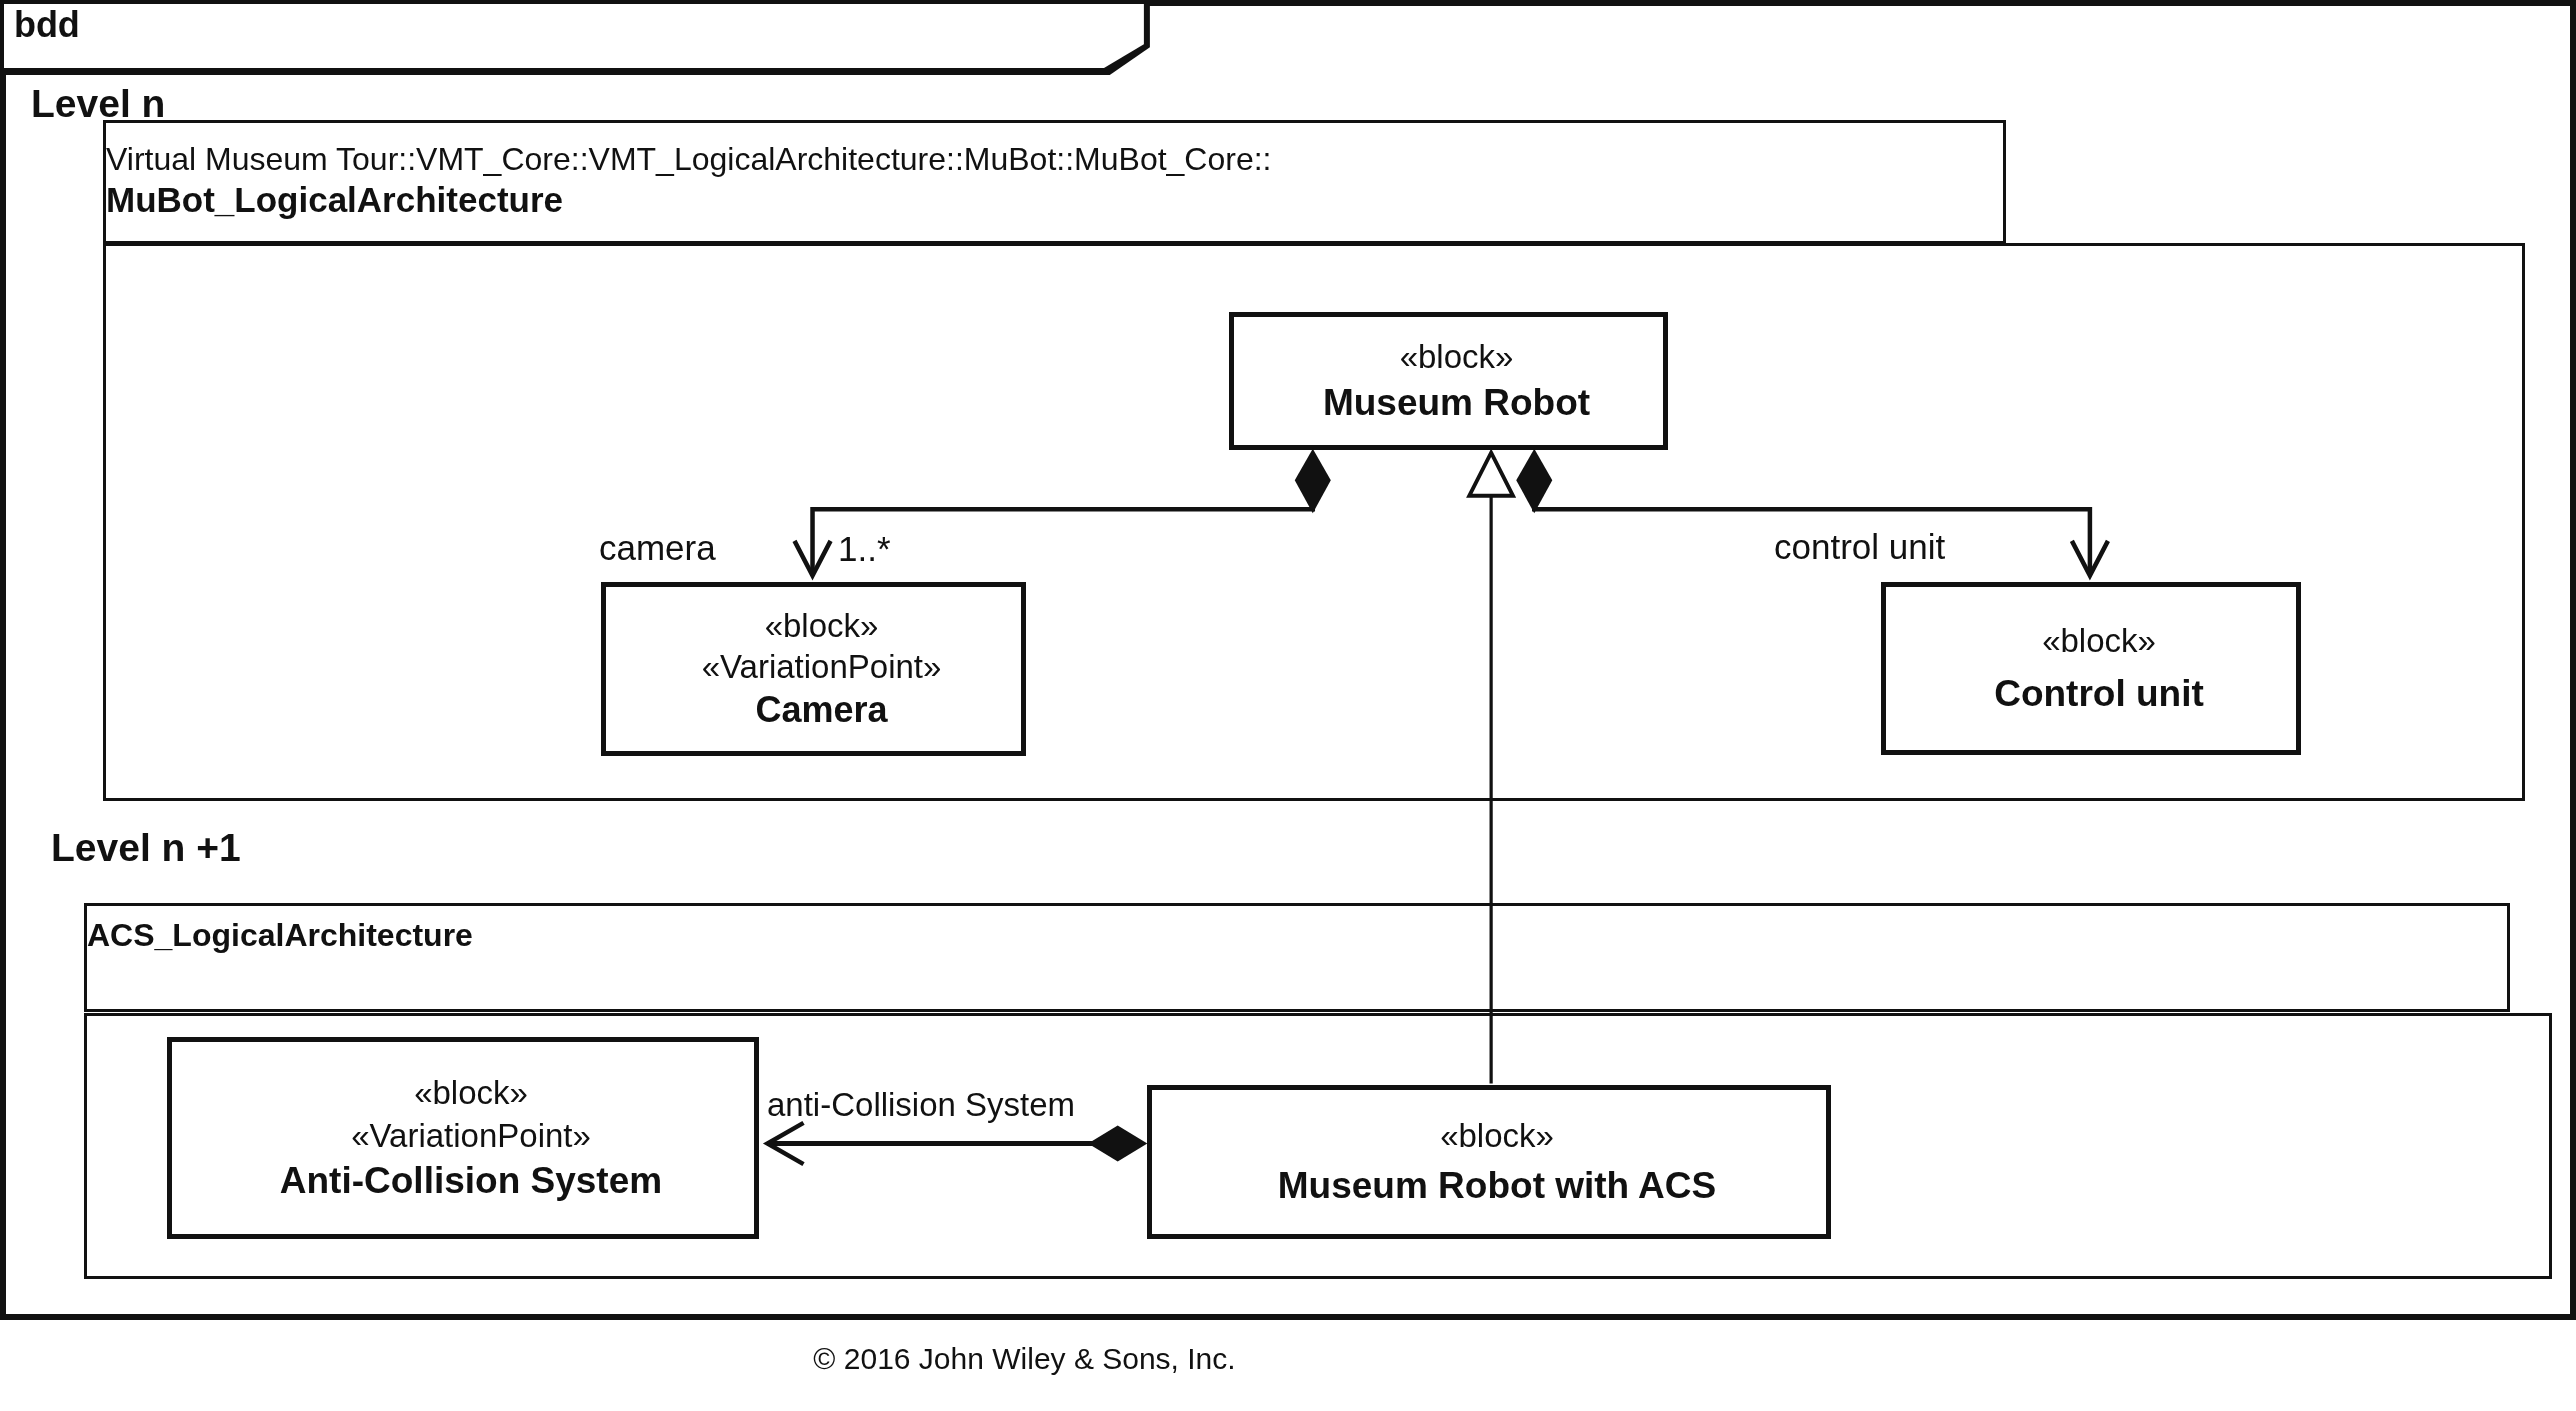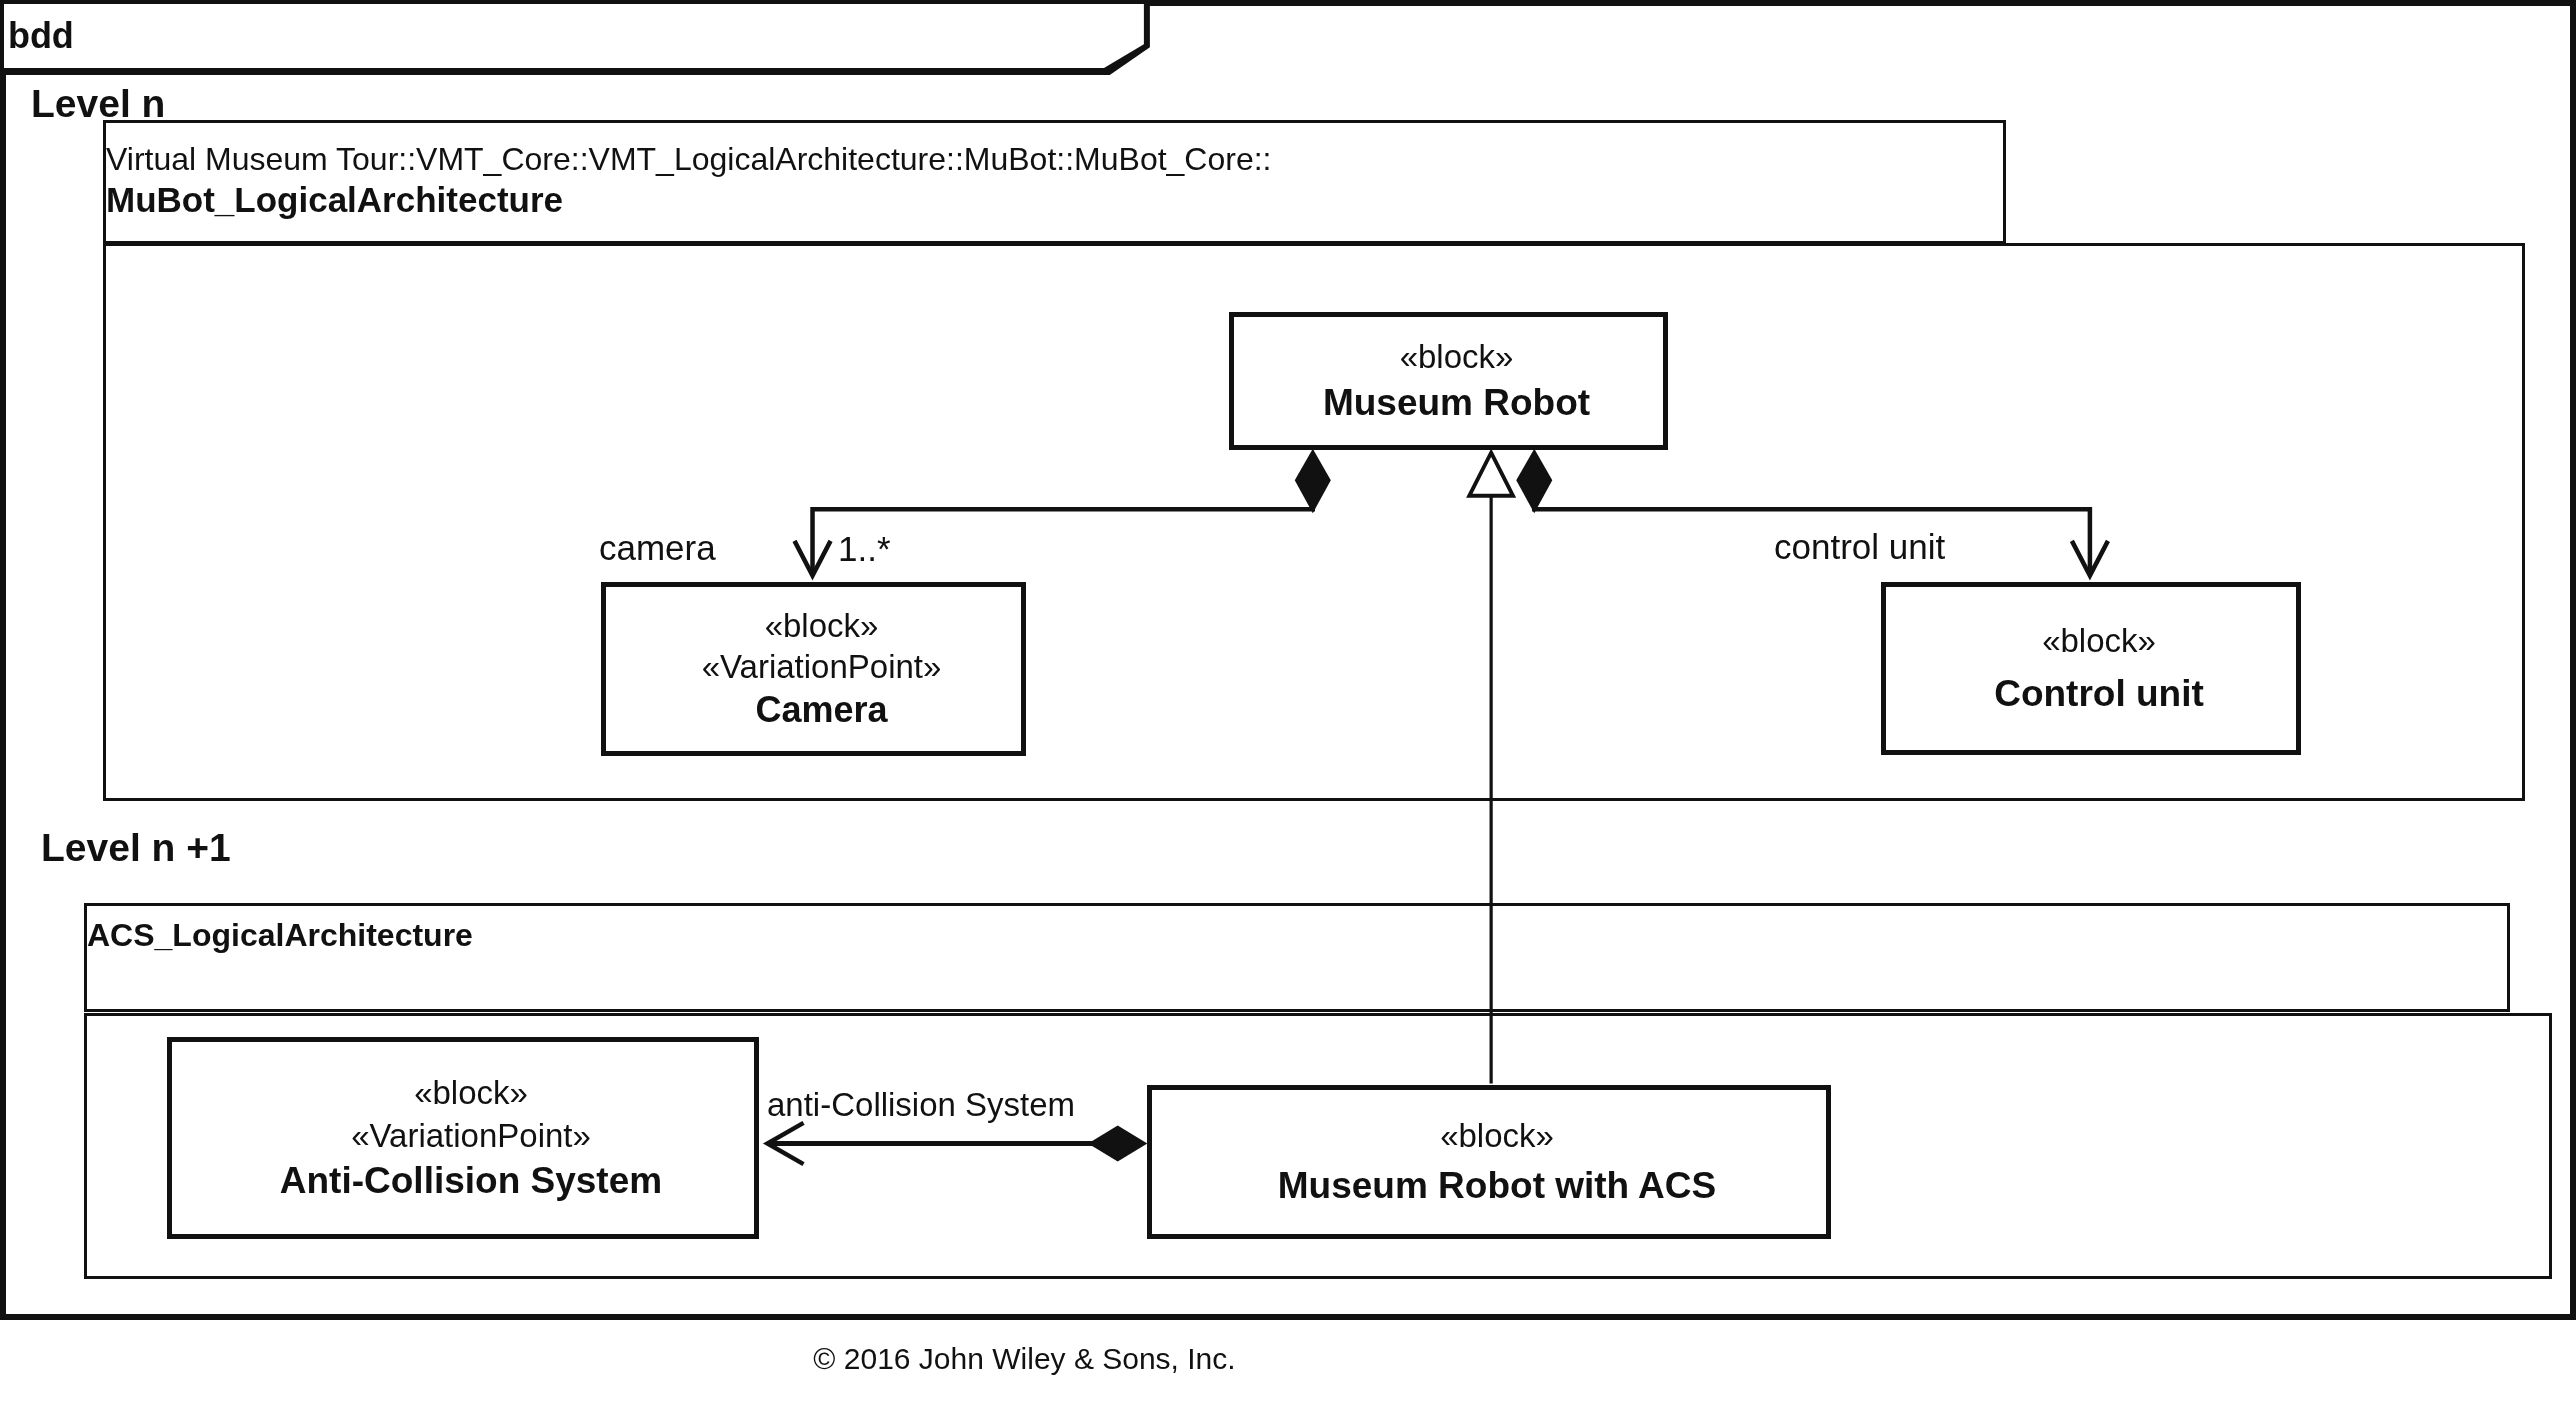--- a/index.html
+++ b/index.html
@@ -21,21 +21,21 @@
   .tab-outer{
     left:3.9px;top:3.9px;width:1146px;height:71px;background:var(--ink);z-index:1;
     clip-path:polygon(0 0,100% 0,100% 61%,96.5% 100%,0 100%);
   }
   .tab-inner{
     left:3.9px;top:3.9px;width:1140px;height:64px;background:var(--bg);z-index:1;
     clip-path:polygon(0 0,100% 0,100% 63%,96.5% 100%,0 100%);
   }
   .tab-text{
     left:3.9px;top:3.9px;width:1095px;height:64px;z-index:4;
-    display:flex;align-items:center;padding-left:4px;
+    display:flex;align-items:flex-start;padding-left:10px;
     font-size:36px;white-space:pre;
   }
   .tab-text .kind{font-weight:bold;}
   .level-label{font-size:39px;font-weight:bold;z-index:4;}
   
   .pkg-title{
     border:3.9px solid var(--ink);background:var(--bg);z-index:1;
     display:flex;flex-direction:column;align-items:flex-start;text-align:center;
   }
   .pkg-body{
@@ -65,21 +65,21 @@
 </head>
 <body>
 
 <div class="abs frame"></div>
 
 <div class="abs tab-outer"></div>
 <div class="abs tab-inner"></div>
 <div class="abs tab-text"><span class="kind">bdd</span></div>
 
 <div class="abs level-label" style="left:31px;top:82px;">Level n</div>
-<div class="abs level-label" style="left:41px;top:826px;">Level n +1</div>
+<div class="abs level-label" style="left:51px;top:826px;">Level n +1</div>
 
 <div class="abs pkg-title" style="left:103px;top:120px;width:1903px;height:124px;padding-top:16.7px;">
   <div class="pkg-qualifier">Virtual Museum Tour::VMT_Core::VMT_LogicalArchitecture::MuBot::MuBot_Core::</div>
   <div class="pkg-name">MuBot_LogicalArchitecture</div>
 </div>
 <div class="abs pkg-body" style="left:103px;top:243px;width:2422px;height:558px;"></div>
 
 <div class="abs block" style="left:1229px;top:312px;width:439px;height:138px;gap:6.4px;">
   <div class="stereotype">«block»</div>
   <div class="block-name">Museum Robot</div>

